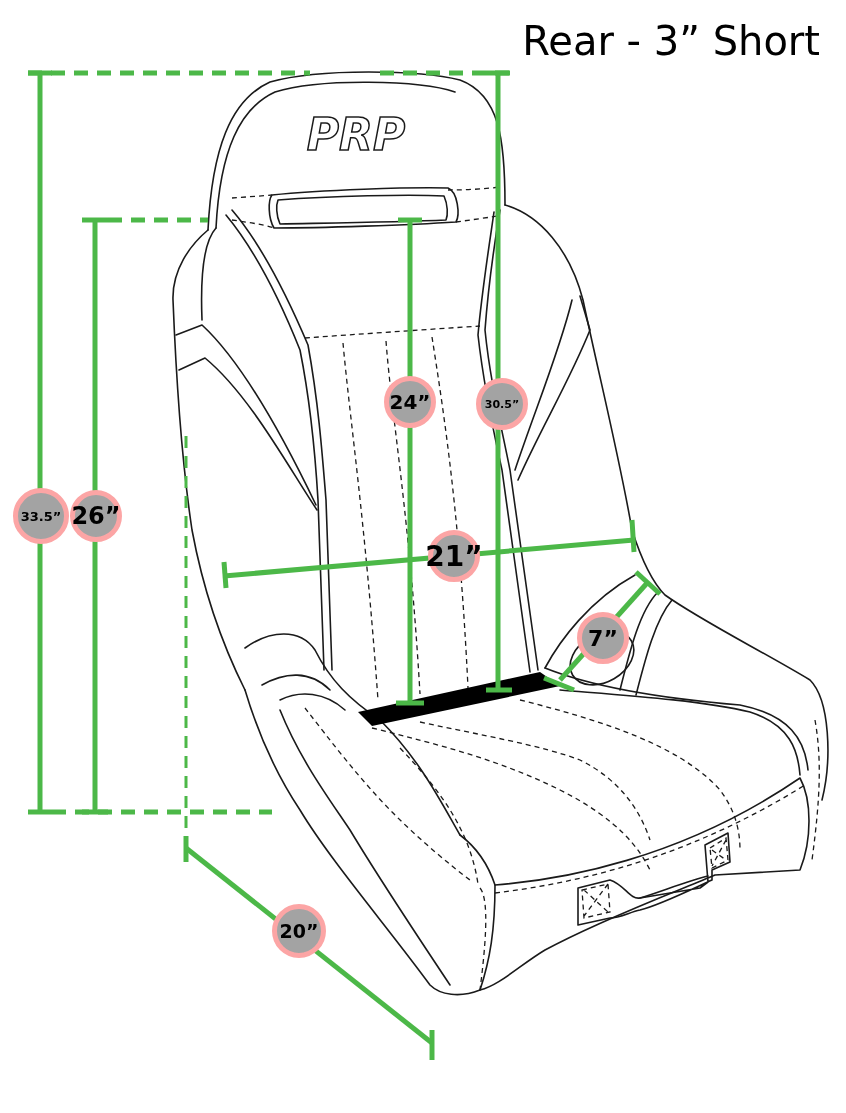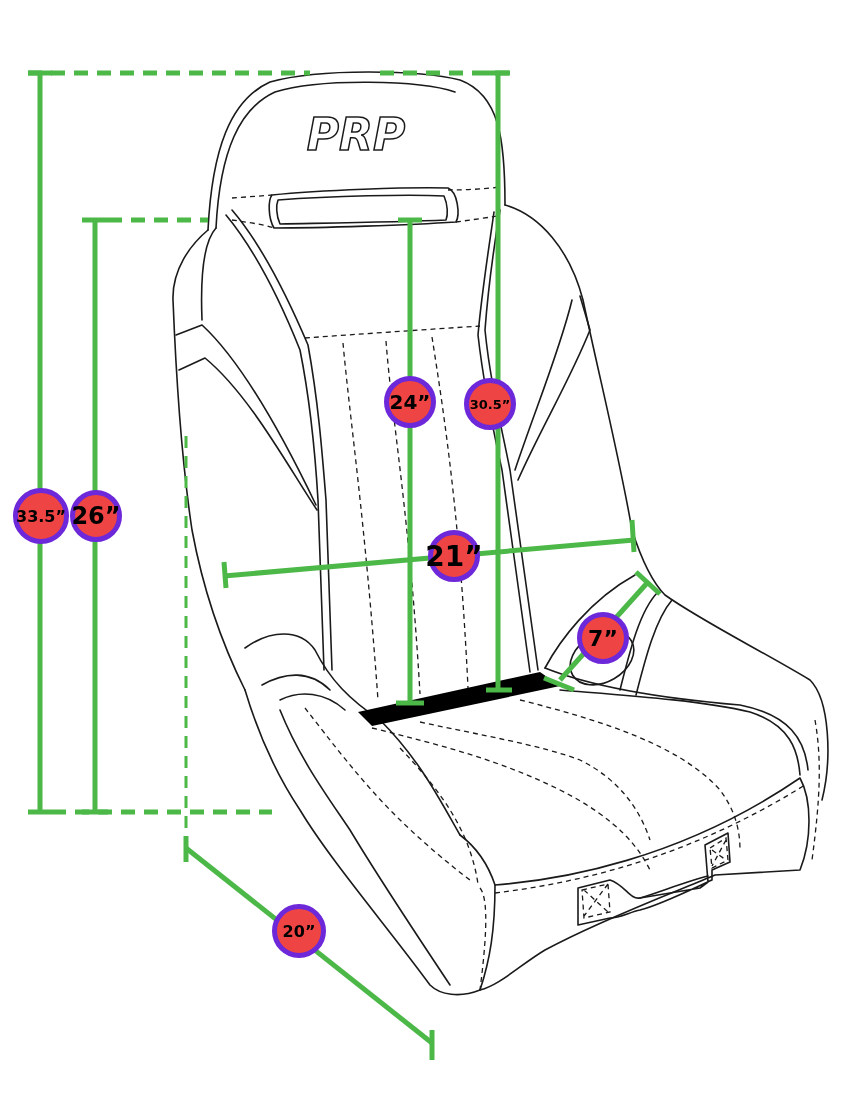--- a/index.html
+++ b/index.html
@@ -5,22 +5,22 @@
     html, body { margin: 0; padding: 0; background: #ffffff; }
     body { width: 846px; height: 1113px; position: relative; overflow: hidden; }
     .canvas { position: absolute; left: 0; top: 0; width: 846px; height: 1113px; }
     .title {
       position: absolute; right: 26px; top: 18px;
       font-family: "DejaVu Sans", sans-serif;
       font-size: 40px; color: #000; letter-spacing: 0px;
     }
     .badge {
       position: absolute; box-sizing: border-box;
-      border: 5px solid #6d28d9; border-radius: 50%;
-      background: #ef4444;
+      border: 5px solid #fca5a5; border-radius: 50%;
+      background: #a3a3a3;
       display: flex; align-items: center; justify-content: center;
       font-family: "DejaVu Sans", sans-serif; font-weight: bold; color: #000;
     }
     svg text { font-family: "DejaVu Sans", sans-serif; }
   </style>
 </head>
 <body>
 
 <div class="canvas">
 
@@ -130,36 +130,37 @@
       <line x1="560" y1="680" x2="648" y2="582"></line>
       <line x1="636" y1="572" x2="660" y2="594"></line>
       <line x1="544" y1="678" x2="574" y2="690"></line>
 
       <line x1="186" y1="848" x2="432" y2="1043"></line>
       <line x1="186" y1="836" x2="186" y2="862"></line>
       <line x1="432" y1="1030" x2="432" y2="1060"></line>
     </g>
   </svg>
 
+  <div class="title">Rear - 3” Short</div>
 
-  <div class="badge" style="left:13px;top:488px;width:56px;height:56px;font-size:16px;">
+  <div class="badge" style="left:13px;top:488px;width:56px;height:56px;font-size:13px;">
     <span>33.5”</span>
   </div>
   <div class="badge" style="left:70px;top:490px;width:52px;height:52px;font-size:24px;">
     <span>26”</span>
   </div>
   <div class="badge" style="left:384px;top:376px;width:52px;height:52px;font-size:20px;">
     <span>24”</span>
   </div>
-  <div class="badge" style="left:464px;top:378px;width:52px;height:52px;font-size:13px;">
+  <div class="badge" style="left:476px;top:378px;width:52px;height:52px;font-size:11px;">
     <span>30.5”</span>
   </div>
   <div class="badge" style="left:428px;top:530px;width:52px;height:52px;font-size:28px;">
     <span>21”</span>
   </div>
   <div class="badge" style="left:577px;top:612px;width:52px;height:52px;font-size:22px;">
     <span>7”</span>
   </div>
-  <div class="badge" style="left:272px;top:904px;width:54px;height:54px;font-size:16px;text-align:center;">
+  <div class="badge" style="left:272px;top:904px;width:54px;height:54px;font-size:19px;text-align:center;">
     <span>20”</span>
   </div>
 
 </div>
 
 </body></html>

